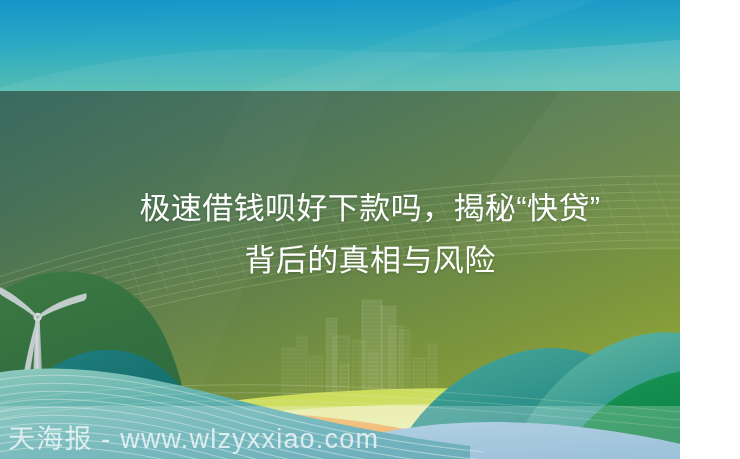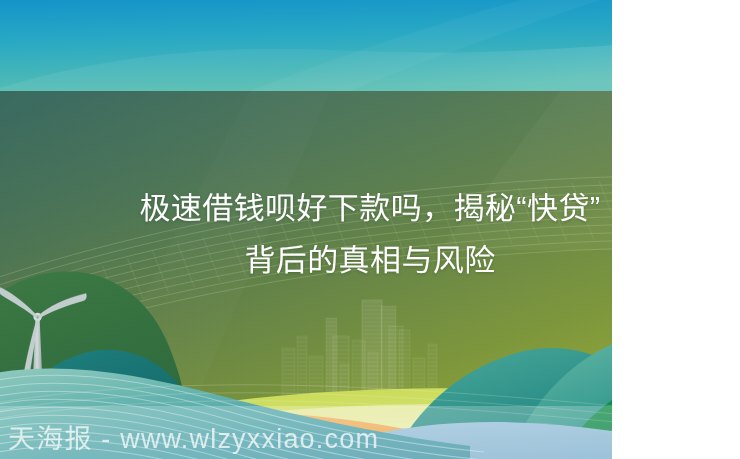--- a/index.html
+++ b/index.html
@@ -7,21 +7,21 @@
     margin: 0;
     padding: 0;
     background: #ffffff;
   }
   body {
     font-family: "Liberation Sans", "DejaVu Sans", sans-serif;
   }
 
   #poster {
     position: relative;
-    width: 612px;
+    width: 680px;
     height: 459px;
     overflow: hidden;
     background: #a21caf;
     user-select: none;
   }
 
   #poster-svg {
     position: absolute;
     left: 0;
     top: 0;

